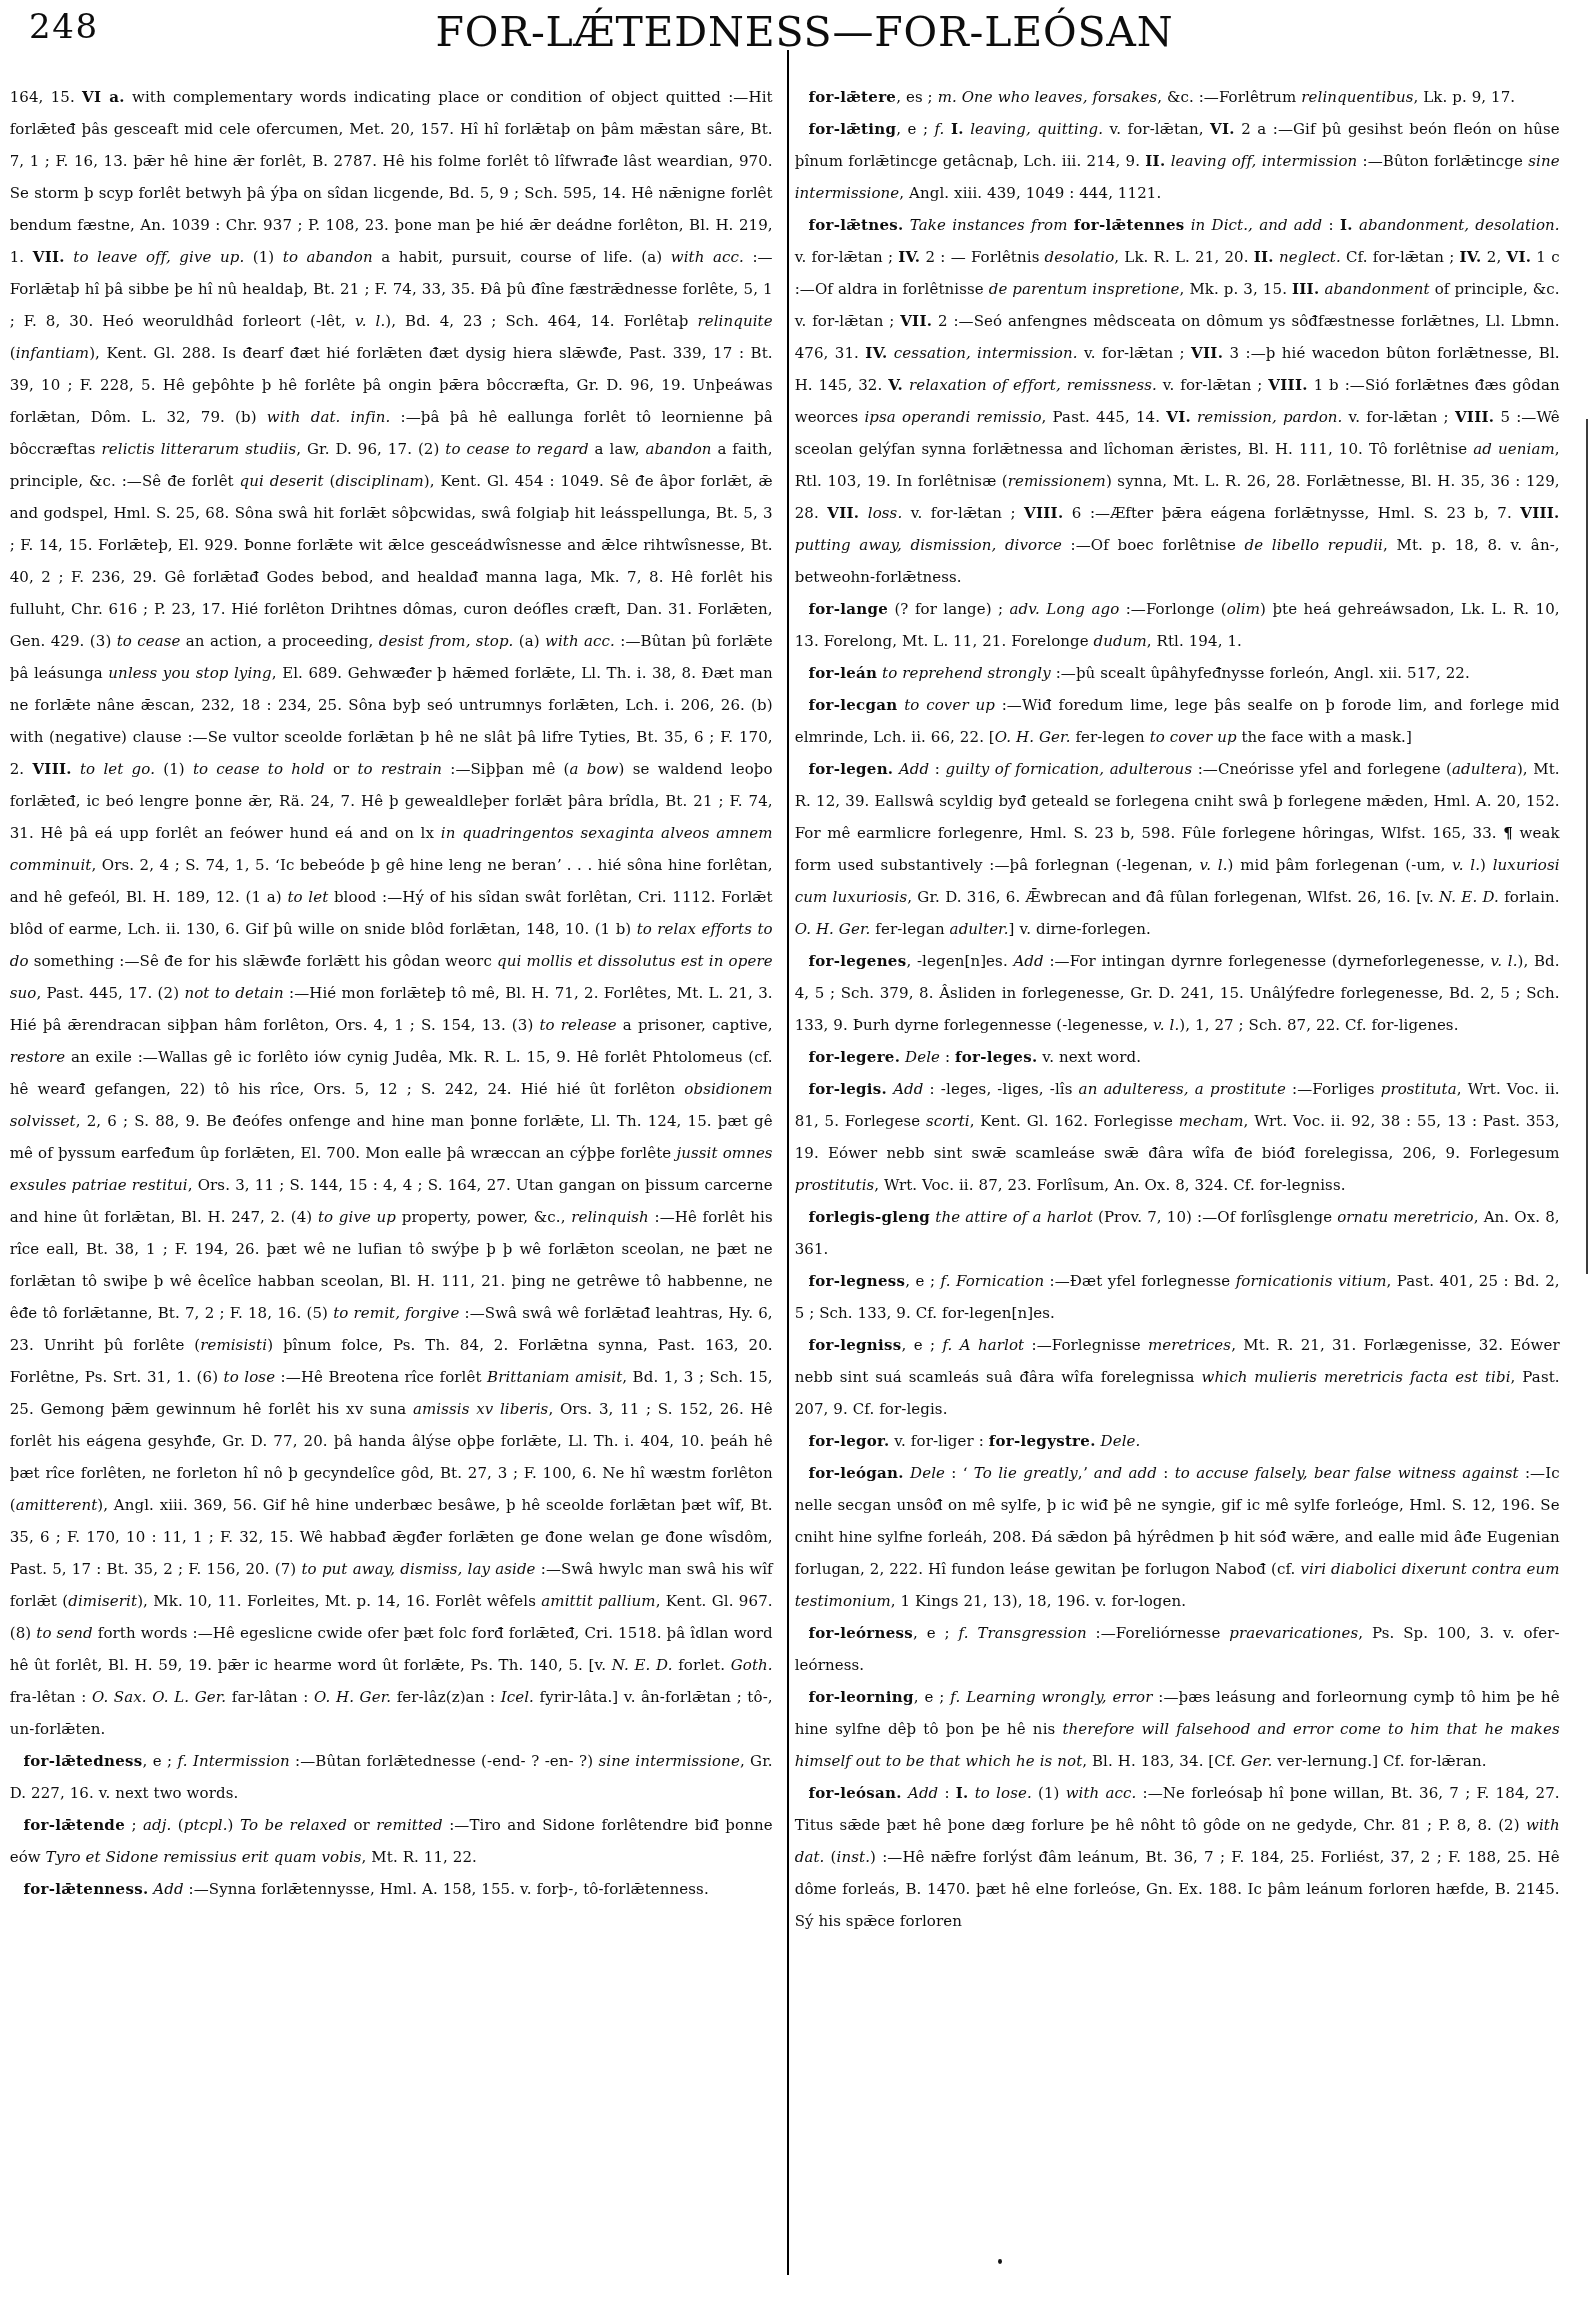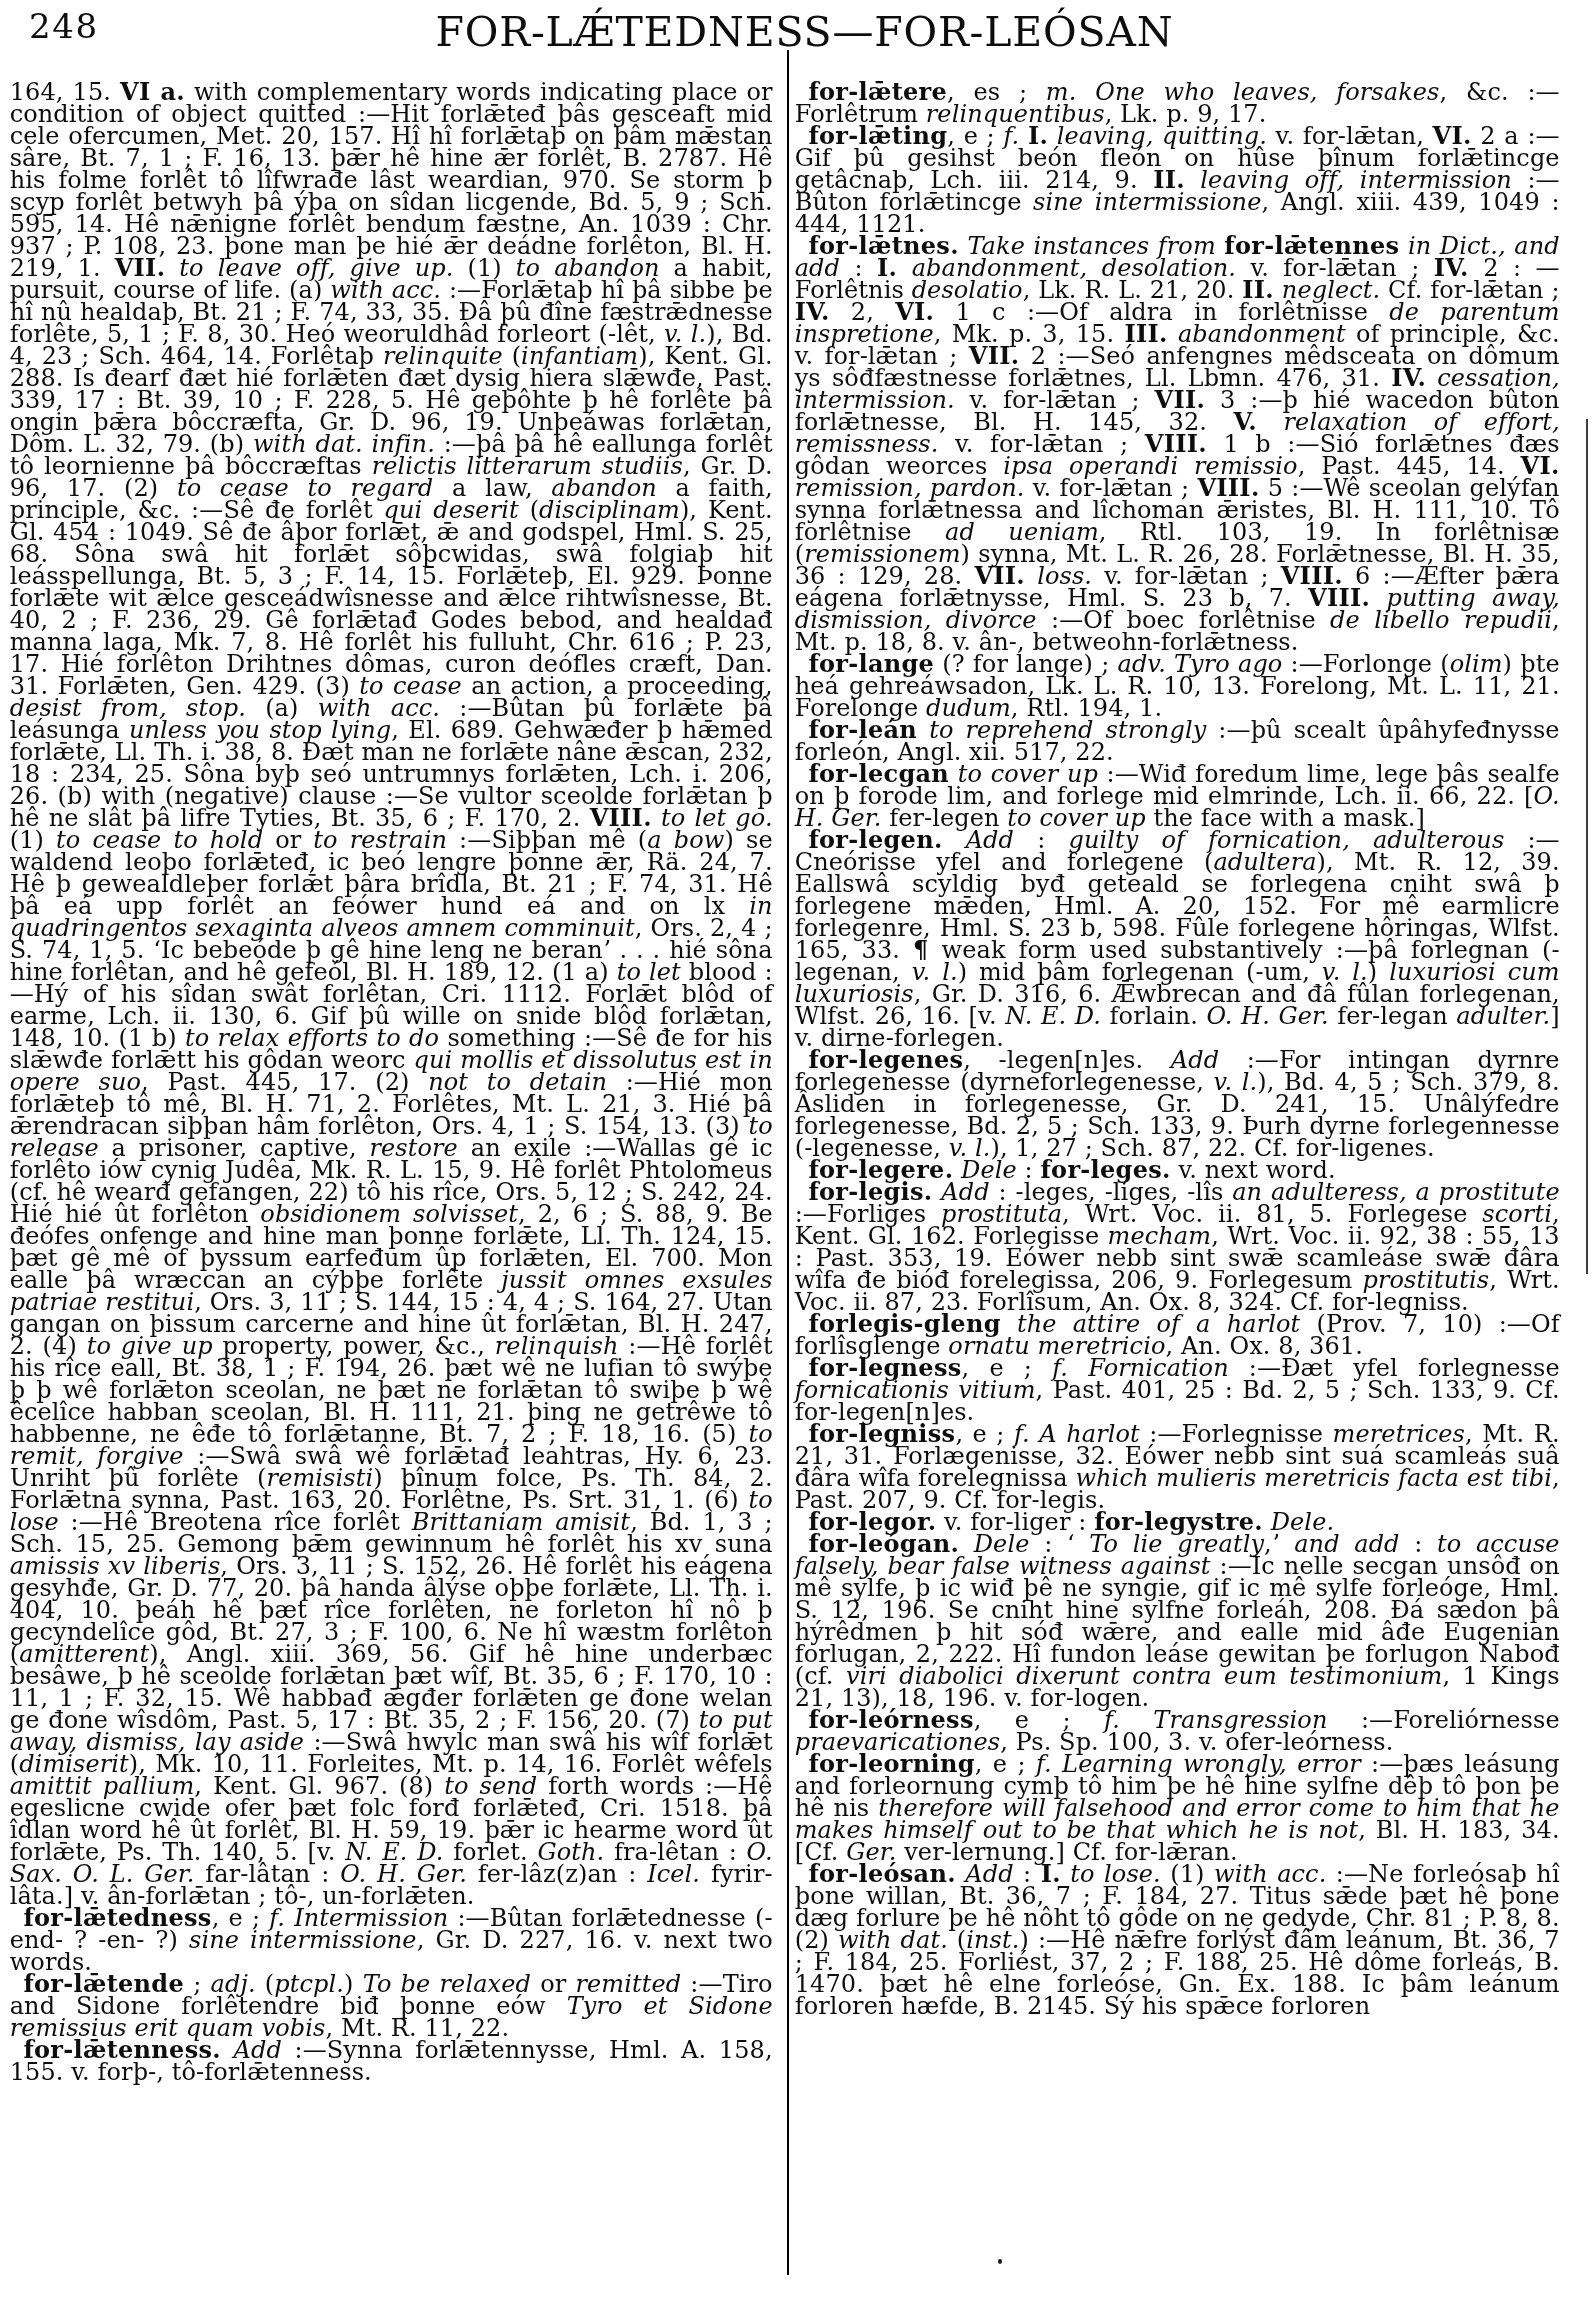--- a/index.html
+++ b/index.html
@@ -46,22 +46,22 @@
   }
   .text-columns {
     position: absolute;
     top: 81px;
     left: 9.7px;
     width: 1570px;
     display: flex;
     align-items: flex-start;
   }
   .column {
-    font-size: 24px;
-    line-height: 22px;
+    font-size: 15px;
+    line-height: 32px;
     text-align: justify;
     letter-spacing: 0.1px;
   }
   .column-left  { width: 763px; }
   .column-right { width: 765px; margin-left: 22px; }
   .column p { margin: 0; }
   .column p.entry { text-indent: 13.7px; }
   .column p.continuation { text-indent: 0; }
   .column b { font-weight: bold; letter-spacing: 0.3px; }
   .column-divider {
@@ -107,21 +107,21 @@
     <div class="column column-left">
         <p class="continuation">164, 15. <b>VI a.</b> with complementary words indicating place or condition of object quitted :—Hit forlǣteđ þâs gesceaft mid cele ofercumen, Met. 20, 157. Hî hî forlǣtaþ on þâm mǣstan sâre, Bt. 7, 1 ; F. 16, 13. þǣr hê hine ǣr forlêt, B. 2787. Hê his folme forlêt tô lîfwrađe lâst weardian, 970. Se storm þ scyp forlêt betwyh þâ ýþa on sîdan licgende, Bd. 5, 9 ; Sch. 595, 14. Hê nǣnigne forlêt bendum fæstne, An. 1039 : Chr. 937 ; P. 108, 23. þone man þe hié ǣr deádne forlêton, Bl. H. 219, 1. <b>VII.</b> <i>to leave off, give up.</i> (1) <i>to abandon</i> a habit, pursuit, course of life. (a) <i>with acc.</i> :—Forlǣtaþ hî þâ sibbe þe hî nû healdaþ, Bt. 21 ; F. 74, 33, 35. Ðâ þû đîne fæstrǣdnesse forlête, 5, 1 ; F. 8, 30. Heó weoruldhâd forleort (-lêt, <i>v. l.</i>), Bd. 4, 23 ; Sch. 464, 14. Forlêtaþ <i>relinquite</i> (<i>infantiam</i>), Kent. Gl. 288. Is đearf đæt hié forlǣten đæt dysig hiera slǣwđe, Past. 339, 17 : Bt. 39, 10 ; F. 228, 5. Hê geþôhte þ hê forlête þâ ongin þǣra bôccræfta, Gr. D. 96, 19. Unþeáwas forlǣtan, Dôm. L. 32, 79. (b) <i>with dat. infin.</i> :—þâ þâ hê eallunga forlêt tô leornienne þâ bôccræftas <i>relictis litterarum studiis</i>, Gr. D. 96, 17. (2) <i>to cease to regard</i> a law, <i>abandon</i> a faith, principle, &amp;c. :—Sê đe forlêt <i>qui deserit</i> (<i>disciplinam</i>), Kent. Gl. 454 : 1049. Sê đe âþor forlǣt, ǣ and godspel, Hml. S. 25, 68. Sôna swâ hit forlǣt sôþcwidas, swâ folgiaþ hit leásspellunga, Bt. 5, 3 ; F. 14, 15. Forlǣteþ, El. 929. Þonne forlǣte wit ǣlce gesceádwîsnesse and ǣlce rihtwîsnesse, Bt. 40, 2 ; F. 236, 29. Gê forlǣtađ Godes bebod, and healdađ manna laga, Mk. 7, 8. Hê forlêt his fulluht, Chr. 616 ; P. 23, 17. Hié forlêton Drihtnes dômas, curon deófles cræft, Dan. 31. Forlǣten, Gen. 429. (3) <i>to cease</i> an action, a proceeding, <i>desist from, stop.</i> (a) <i>with acc.</i> :—Bûtan þû forlǣte þâ leásunga <i>unless you stop lying</i>, El. 689. Gehwæđer þ hǣmed forlǣte, Ll. Th. i. 38, 8. Ðæt man ne forlǣte nâne ǣscan, 232, 18 : 234, 25. Sôna byþ seó untrumnys forlǣten, Lch. i. 206, 26. (b) with (negative) clause :—Se vultor sceolde forlǣtan þ hê ne slât þâ lifre Tyties, Bt. 35, 6 ; F. 170, 2. <b>VIII.</b> <i>to let go.</i> (1) <i>to cease to hold</i> or <i>to restrain</i> :—Siþþan mê (<i>a bow</i>) se waldend leoþo forlǣteđ, ic beó lengre þonne ǣr, Rä. 24, 7. Hê þ gewealdleþer forlǣt þâra brîdla, Bt. 21 ; F. 74, 31. Hê þâ eá upp forlêt an feówer hund eá and on lx <i>in quadringentos sexaginta alveos amnem comminuit</i>, Ors. 2, 4 ; S. 74, 1, 5. ʻIc bebeóde þ gê hine leng ne beranʼ . . . hié sôna hine forlêtan, and hê gefeól, Bl. H. 189, 12. (1 a) <i>to let</i> blood :—Hý of his sîdan swât forlêtan, Cri. 1112. Forlǣt blôd of earme, Lch. ii. 130, 6. Gif þû wille on snide blôd forlǣtan, 148, 10. (1 b) <i>to relax efforts to do</i> something :—Sê đe for his slǣwđe forlǣtt his gôdan weorc <i>qui mollis et dissolutus est in opere suo</i>, Past. 445, 17. (2) <i>not to detain</i> :—Hié mon forlǣteþ tô mê, Bl. H. 71, 2. Forlêtes, Mt. L. 21, 3. Hié þâ ǣrendracan siþþan hâm forlêton, Ors. 4, 1 ; S. 154, 13. (3) <i>to release</i> a prisoner, captive, <i>restore</i> an exile :—Wallas gê ic forlêto iów cynig Judêa, Mk. R. L. 15, 9. Hê forlêt Phtolomeus (cf. hê wearđ gefangen, 22) tô his rîce, Ors. 5, 12 ; S. 242, 24. Hié hié ût forlêton <i>obsidionem solvisset</i>, 2, 6 ; S. 88, 9. Be đeófes onfenge and hine man þonne forlǣte, Ll. Th. 124, 15. þæt gê mê of þyssum earfeđum ûp forlǣten, El. 700. Mon ealle þâ wræccan an cýþþe forlête <i>jussit omnes exsules patriae restitui</i>, Ors. 3, 11 ; S. 144, 15 : 4, 4 ; S. 164, 27. Utan gangan on þissum carcerne and hine ût forlǣtan, Bl. H. 247, 2. (4) <i>to give up</i> property, power, &amp;c., <i>relinquish</i> :—Hê forlêt his rîce eall, Bt. 38, 1 ; F. 194, 26. þæt wê ne lufian tô swýþe þ þ wê forlǣton sceolan, ne þæt ne forlǣtan tô swiþe þ wê êcelîce habban sceolan, Bl. H. 111, 21. þing ne getrêwe tô habbenne, ne êđe tô forlǣtanne, Bt. 7, 2 ; F. 18, 16. (5) <i>to remit, forgive</i> :—Swâ swâ wê forlǣtađ leahtras, Hy. 6, 23. Unriht þû forlête (<i>remisisti</i>) þînum folce, Ps. Th. 84, 2. Forlǣtna synna, Past. 163, 20. Forlêtne, Ps. Srt. 31, 1. (6) <i>to lose</i> :—Hê Breotena rîce forlêt <i>Brittaniam amisit</i>, Bd. 1, 3 ; Sch. 15, 25. Gemong þǣm gewinnum hê forlêt his xv suna <i>amissis xv liberis</i>, Ors. 3, 11 ; S. 152, 26. Hê forlêt his eágena gesyhđe, Gr. D. 77, 20. þâ handa âlýse oþþe forlǣte, Ll. Th. i. 404, 10. þeáh hê þæt rîce forlêten, ne forleton hî nô þ gecyndelîce gôd, Bt. 27, 3 ; F. 100, 6. Ne hî wæstm forlêton (<i>amitterent</i>), Angl. xiii. 369, 56. Gif hê hine underbæc besâwe, þ hê sceolde forlǣtan þæt wîf, Bt. 35, 6 ; F. 170, 10 : 11, 1 ; F. 32, 15. Wê habbađ ǣgđer forlǣten ge đone welan ge đone wîsdôm, Past. 5, 17 : Bt. 35, 2 ; F. 156, 20. (7) <i>to put away, dismiss, lay aside</i> :—Swâ hwylc man swâ his wîf forlǣt (<i>dimiserit</i>), Mk. 10, 11. Forleites, Mt. p. 14, 16. Forlêt wêfels <i>amittit pallium</i>, Kent. Gl. 967. (8) <i>to send</i> forth words :—Hê egeslicne cwide ofer þæt folc forđ forlǣteđ, Cri. 1518. þâ îdlan word hê ût forlêt, Bl. H. 59, 19. þǣr ic hearme word ût forlǣte, Ps. Th. 140, 5. [v. <i>N. E. D.</i> forlet. <i>Goth.</i> fra-lêtan : <i>O. Sax. O. L. Ger.</i> far-lâtan : <i>O. H. Ger.</i> fer-lâz(z)an : <i>Icel.</i> fyrir-lâta.] v. ân-forlǣtan ; tô-, un-forlǣten.</p>
         <p class="entry"><b>for-lǣtedness</b>, e ; <i>f. Intermission</i> :—Bûtan forlǣtednesse (-end- ? -en- ?) <i>sine intermissione</i>, Gr. D. 227, 16. v. next two words.</p>
         <p class="entry"><b>for-lǣtende</b> ; <i>adj.</i> (<i>ptcpl.</i>) <i>To be relaxed</i> or <i>remitted</i> :—Tiro and Sidone forlêtendre biđ þonne eów <i>Tyro et Sidone remissius erit quam vobis</i>, Mt. R. 11, 22.</p>
         <p class="entry"><b>for-lǣtenness.</b> <i>Add</i> :—Synna forlǣtennysse, Hml. A. 158, 155. v. forþ-, tô-forlǣtenness.</p>
       </div>
     <div class="column column-right">
         <p class="entry"><b>for-lǣtere</b>, es ; <i>m. One who leaves, forsakes</i>, &amp;c. :—Forlêtrum <i>relinquentibus</i>, Lk. p. 9, 17.</p>
         <p class="entry"><b>for-lǣting</b>, e ; <i>f.</i> <b>I.</b> <i>leaving, quitting.</i> v. for-lǣtan, <b>VI.</b> 2 a :—Gif þû gesihst beón fleón on hûse þînum forlǣtincge getâcnaþ, Lch. iii. 214, 9. <b>II.</b> <i>leaving off, intermission</i> :—Bûton forlǣtincge <i>sine intermissione</i>, Angl. xiii. 439, 1049 : 444, 1121.</p>
         <p class="entry"><b>for-lǣtnes.</b> <i>Take instances from</i> <b>for-lǣtennes</b> <i>in Dict., and add</i> : <b>I.</b> <i>abandonment, desolation.</i> v. for-lǣtan ; <b>IV.</b> 2 : — Forlêtnis <i>desolatio</i>, Lk. R. L. 21, 20. <b>II.</b> <i>neglect.</i> Cf. for-lǣtan ; <b>IV.</b> 2, <b>VI.</b> 1 c :—Of aldra in forlêtnisse <i>de parentum inspretione</i>, Mk. p. 3, 15. <b>III.</b> <i>abandonment</i> of principle, &amp;c. v. for-lǣtan ; <b>VII.</b> 2 :—Seó anfengnes mêdsceata on dômum ys sôđfæstnesse forlǣtnes, Ll. Lbmn. 476, 31. <b>IV.</b> <i>cessation, intermission.</i> v. for-lǣtan ; <b>VII.</b> 3 :—þ hié wacedon bûton forlǣtnesse, Bl. H. 145, 32. <b>V.</b> <i>relaxation of effort, remissness.</i> v. for-lǣtan ; <b>VIII.</b> 1 b :—Sió forlǣtnes đæs gôdan weorces <i>ipsa operandi remissio</i>, Past. 445, 14. <b>VI.</b> <i>remission, pardon.</i> v. for-lǣtan ; <b>VIII.</b> 5 :—Wê sceolan gelýfan synna forlǣtnessa and lîchoman ǣristes, Bl. H. 111, 10. Tô forlêtnise <i>ad ueniam</i>, Rtl. 103, 19. In forlêtnisæ (<i>remissionem</i>) synna, Mt. L. R. 26, 28. Forlǣtnesse, Bl. H. 35, 36 : 129, 28. <b>VII.</b> <i>loss.</i> v. for-lǣtan ; <b>VIII.</b> 6 :—Æfter þǣra eágena forlǣtnysse, Hml. S. 23 b, 7. <b>VIII.</b> <i>putting away, dismission, divorce</i> :—Of boec forlêtnise <i>de libello repudii</i>, Mt. p. 18, 8. v. ân-, betweohn-forlǣtness.</p>
-        <p class="entry"><b>for-lange</b> (? for lange) ; <i>adv. Tyro ago</i> :—Forlonge (<i>olim</i>) þte heá gehreáwsadon, Lk. L. R. 10, 13. Forelong, Mt. L. 11, 21. Forelonge <i>dudum</i>, Rtl. 194, 1.</p>
+        <p class="entry"><b>for-lange</b> (? for lange) ; <i>adv. Long ago</i> :—Forlonge (<i>olim</i>) þte heá gehreáwsadon, Lk. L. R. 10, 13. Forelong, Mt. L. 11, 21. Forelonge <i>dudum</i>, Rtl. 194, 1.</p>
         <p class="entry"><b>for-leán</b> <i>to reprehend strongly</i> :—þû scealt ûpâhyfeđnysse forleón, Angl. xii. 517, 22.</p>
         <p class="entry"><b>for-lecgan</b> <i>to cover up</i> :—Wiđ foredum lime, lege þâs sealfe on þ forode lim, and forlege mid elmrinde, Lch. ii. 66, 22. [<i>O. H. Ger.</i> fer-legen <i>to cover up</i> the face with a mask.]</p>
         <p class="entry"><b>for-legen.</b> <i>Add</i> : <i>guilty of fornication, adulterous</i> :—Cneórisse yfel and forlegene (<i>adultera</i>), Mt. R. 12, 39. Eallswâ scyldig byđ geteald se forlegena cniht swâ þ forlegene mǣden, Hml. A. 20, 152. For mê earmlicre forlegenre, Hml. S. 23 b, 598. Fûle forlegene hôringas, Wlfst. 165, 33. <b>¶</b> weak form used substantively :—þâ forlegnan (-legenan, <i>v. l.</i>) mid þâm forlegenan (-um, <i>v. l.</i>) <i>luxuriosi cum luxuriosis</i>, Gr. D. 316, 6. Ǣwbrecan and đâ fûlan forlegenan, Wlfst. 26, 16. [v. <i>N. E. D.</i> forlain. <i>O. H. Ger.</i> fer-legan <i>adulter.</i>] v. dirne-forlegen.</p>
         <p class="entry"><b>for-legenes</b>, -legen[n]es. <i>Add</i> :—For intingan dyrnre forlegenesse (dyrneforlegenesse, <i>v. l.</i>), Bd. 4, 5 ; Sch. 379, 8. Âsliden in forlegenesse, Gr. D. 241, 15. Unâlýfedre forlegenesse, Bd. 2, 5 ; Sch. 133, 9. Þurh dyrne forlegennesse (-legenesse, <i>v. l.</i>), 1, 27 ; Sch. 87, 22. Cf. for-ligenes.</p>
         <p class="entry"><b>for-legere.</b> <i>Dele</i> : <b>for-leges.</b> v. next word.</p>
         <p class="entry"><b>for-legis.</b> <i>Add</i> : -leges, -liges, -lîs <i>an adulteress, a prostitute</i> :—Forliges <i>prostituta</i>, Wrt. Voc. ii. 81, 5. Forlegese <i>scorti</i>, Kent. Gl. 162. Forlegisse <i>mecham</i>, Wrt. Voc. ii. 92, 38 : 55, 13 : Past. 353, 19. Eówer nebb sint swǣ scamleáse swǣ đâra wîfa đe bióđ forelegissa, 206, 9. Forlegesum <i>prostitutis</i>, Wrt. Voc. ii. 87, 23. Forlîsum, An. Ox. 8, 324. Cf. for-legniss.</p>
         <p class="entry"><b>forlegis-gleng</b> <i>the attire of a harlot</i> (Prov. 7, 10) :—Of forlîsglenge <i>ornatu meretricio</i>, An. Ox. 8, 361.</p>
         <p class="entry"><b>for-legness</b>, e ; <i>f. Fornication</i> :—Ðæt yfel forlegnesse <i>fornicationis vitium</i>, Past. 401, 25 : Bd. 2, 5 ; Sch. 133, 9. Cf. for-legen[n]es.</p>
         <p class="entry"><b>for-legniss</b>, e ; <i>f. A harlot</i> :—Forlegnisse <i>meretrices</i>, Mt. R. 21, 31. Forlægenisse, 32. Eówer nebb sint suá scamleás suâ đâra wîfa forelegnissa <i>which mulieris meretricis facta est tibi</i>, Past. 207, 9. Cf. for-legis.</p>
         <p class="entry"><b>for-legor.</b> v. for-liger : <b>for-legystre.</b> <i>Dele.</i></p>

